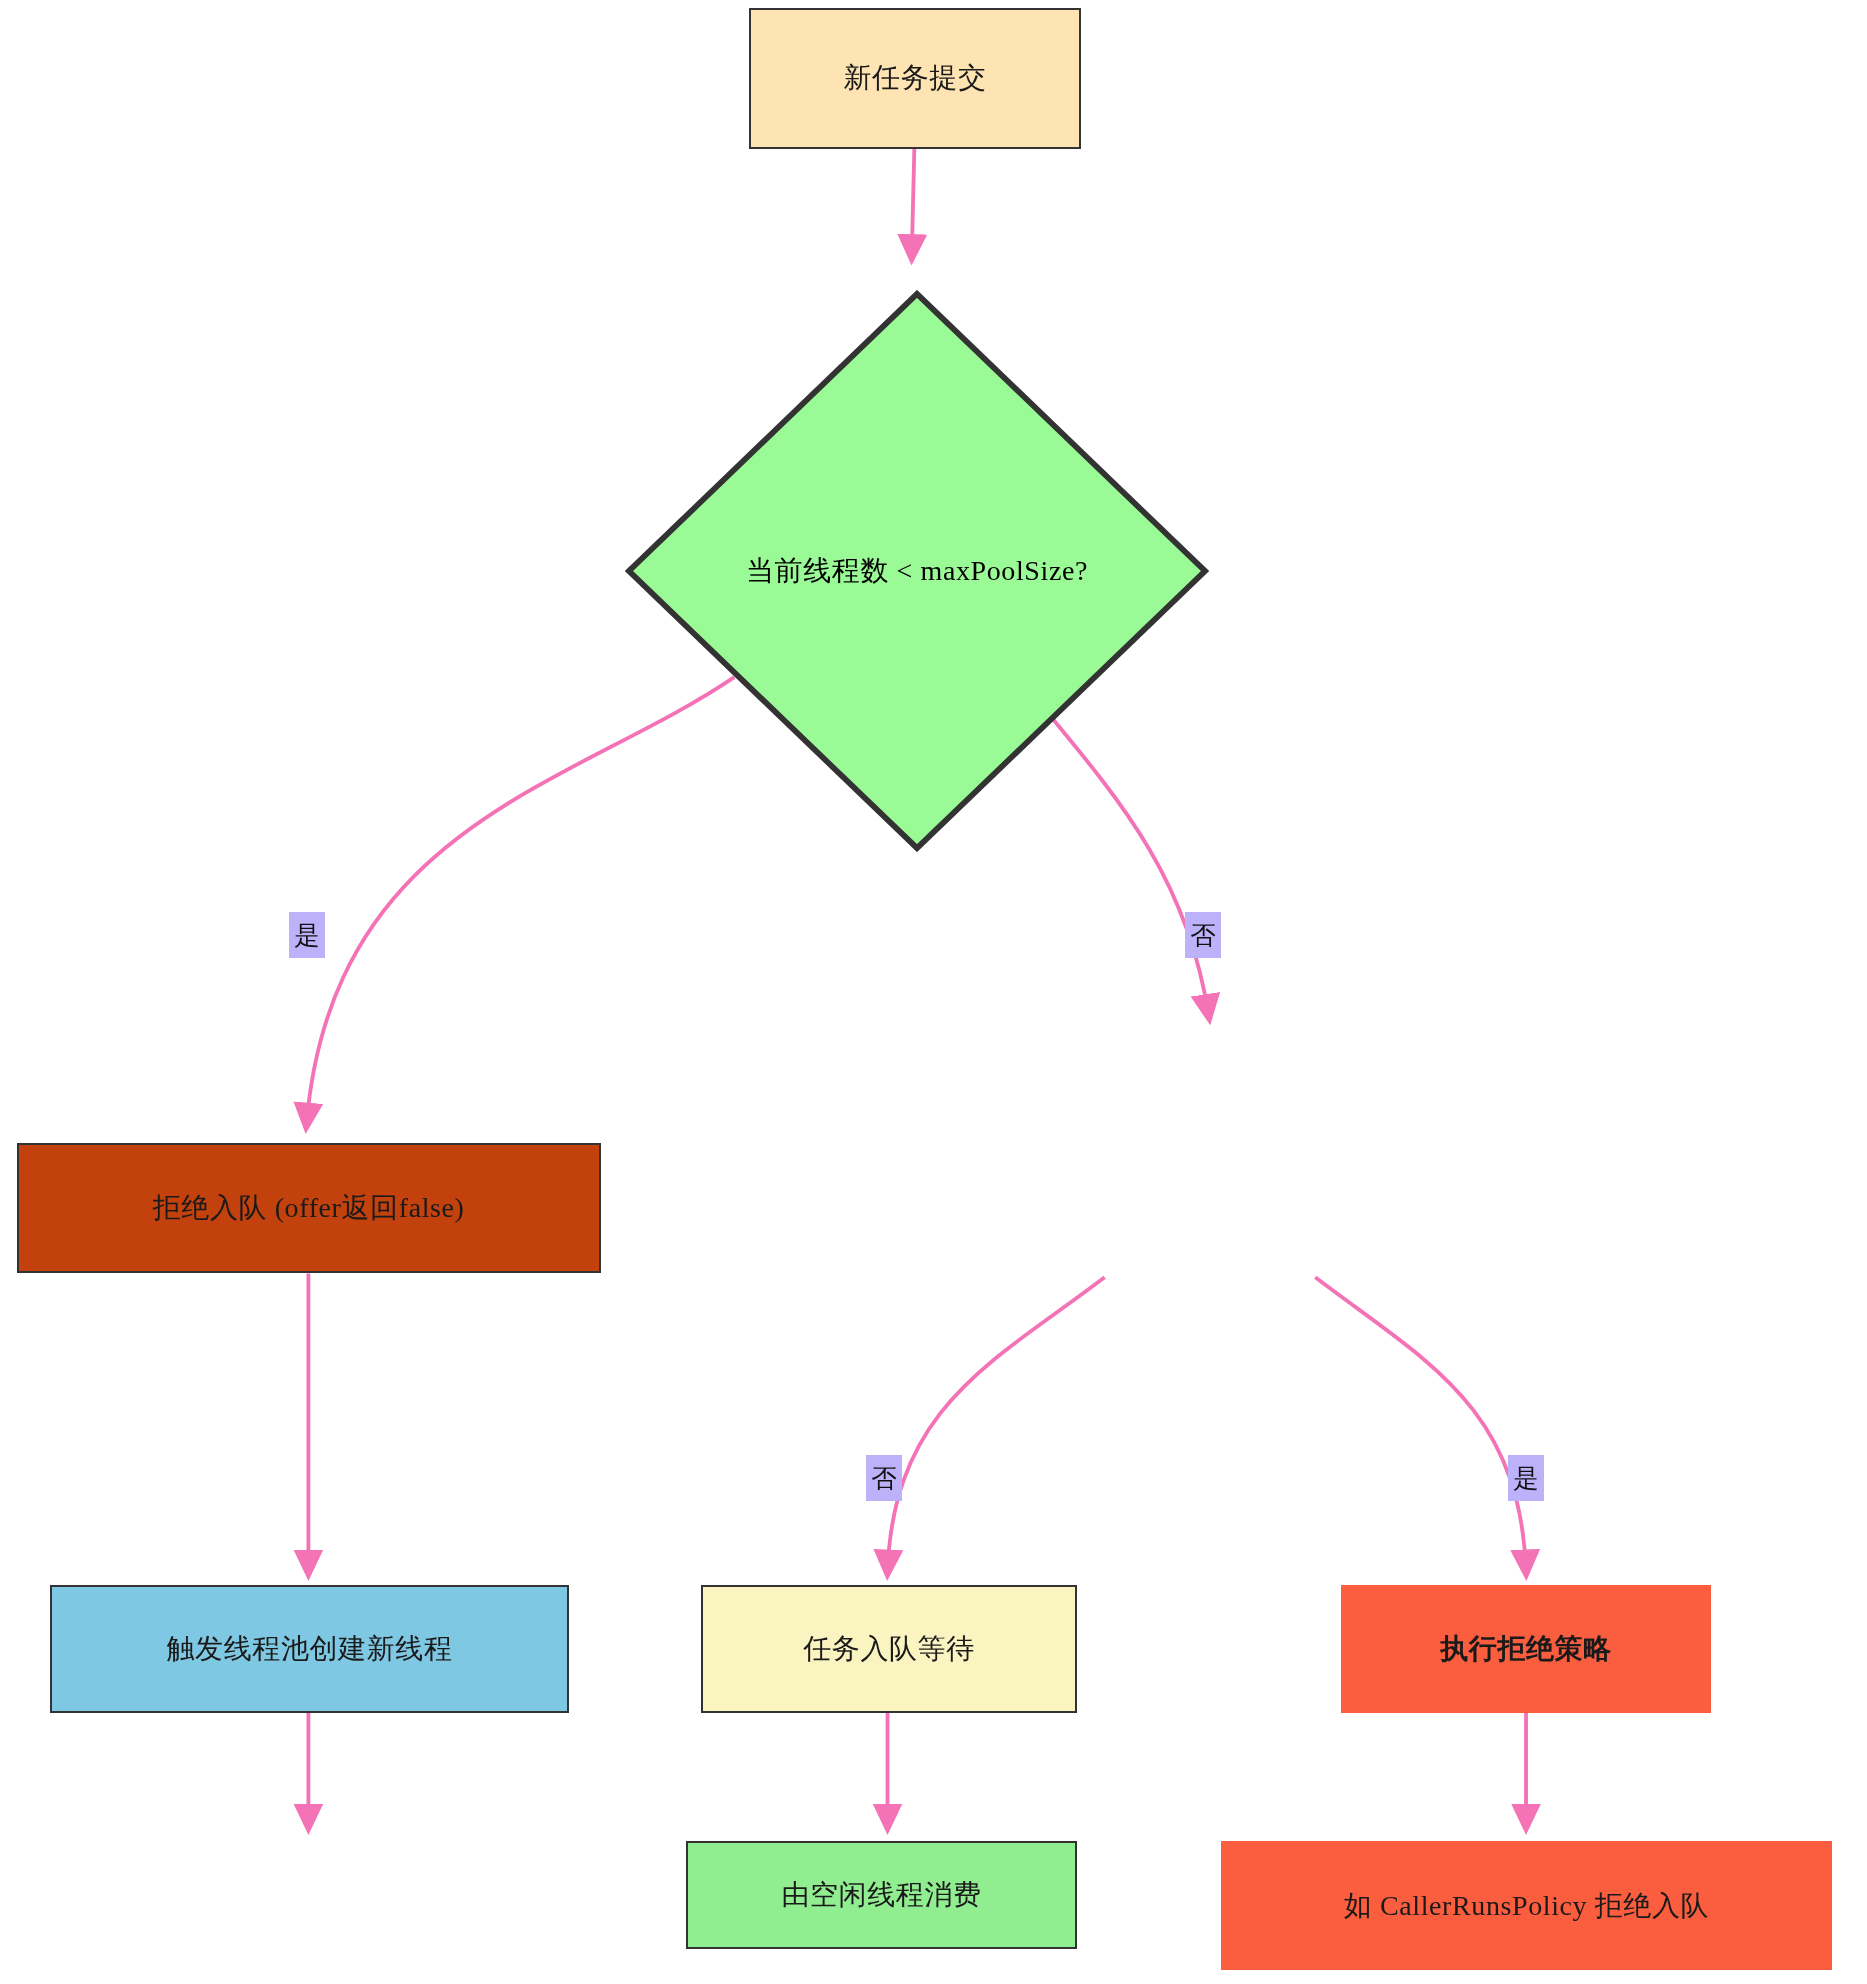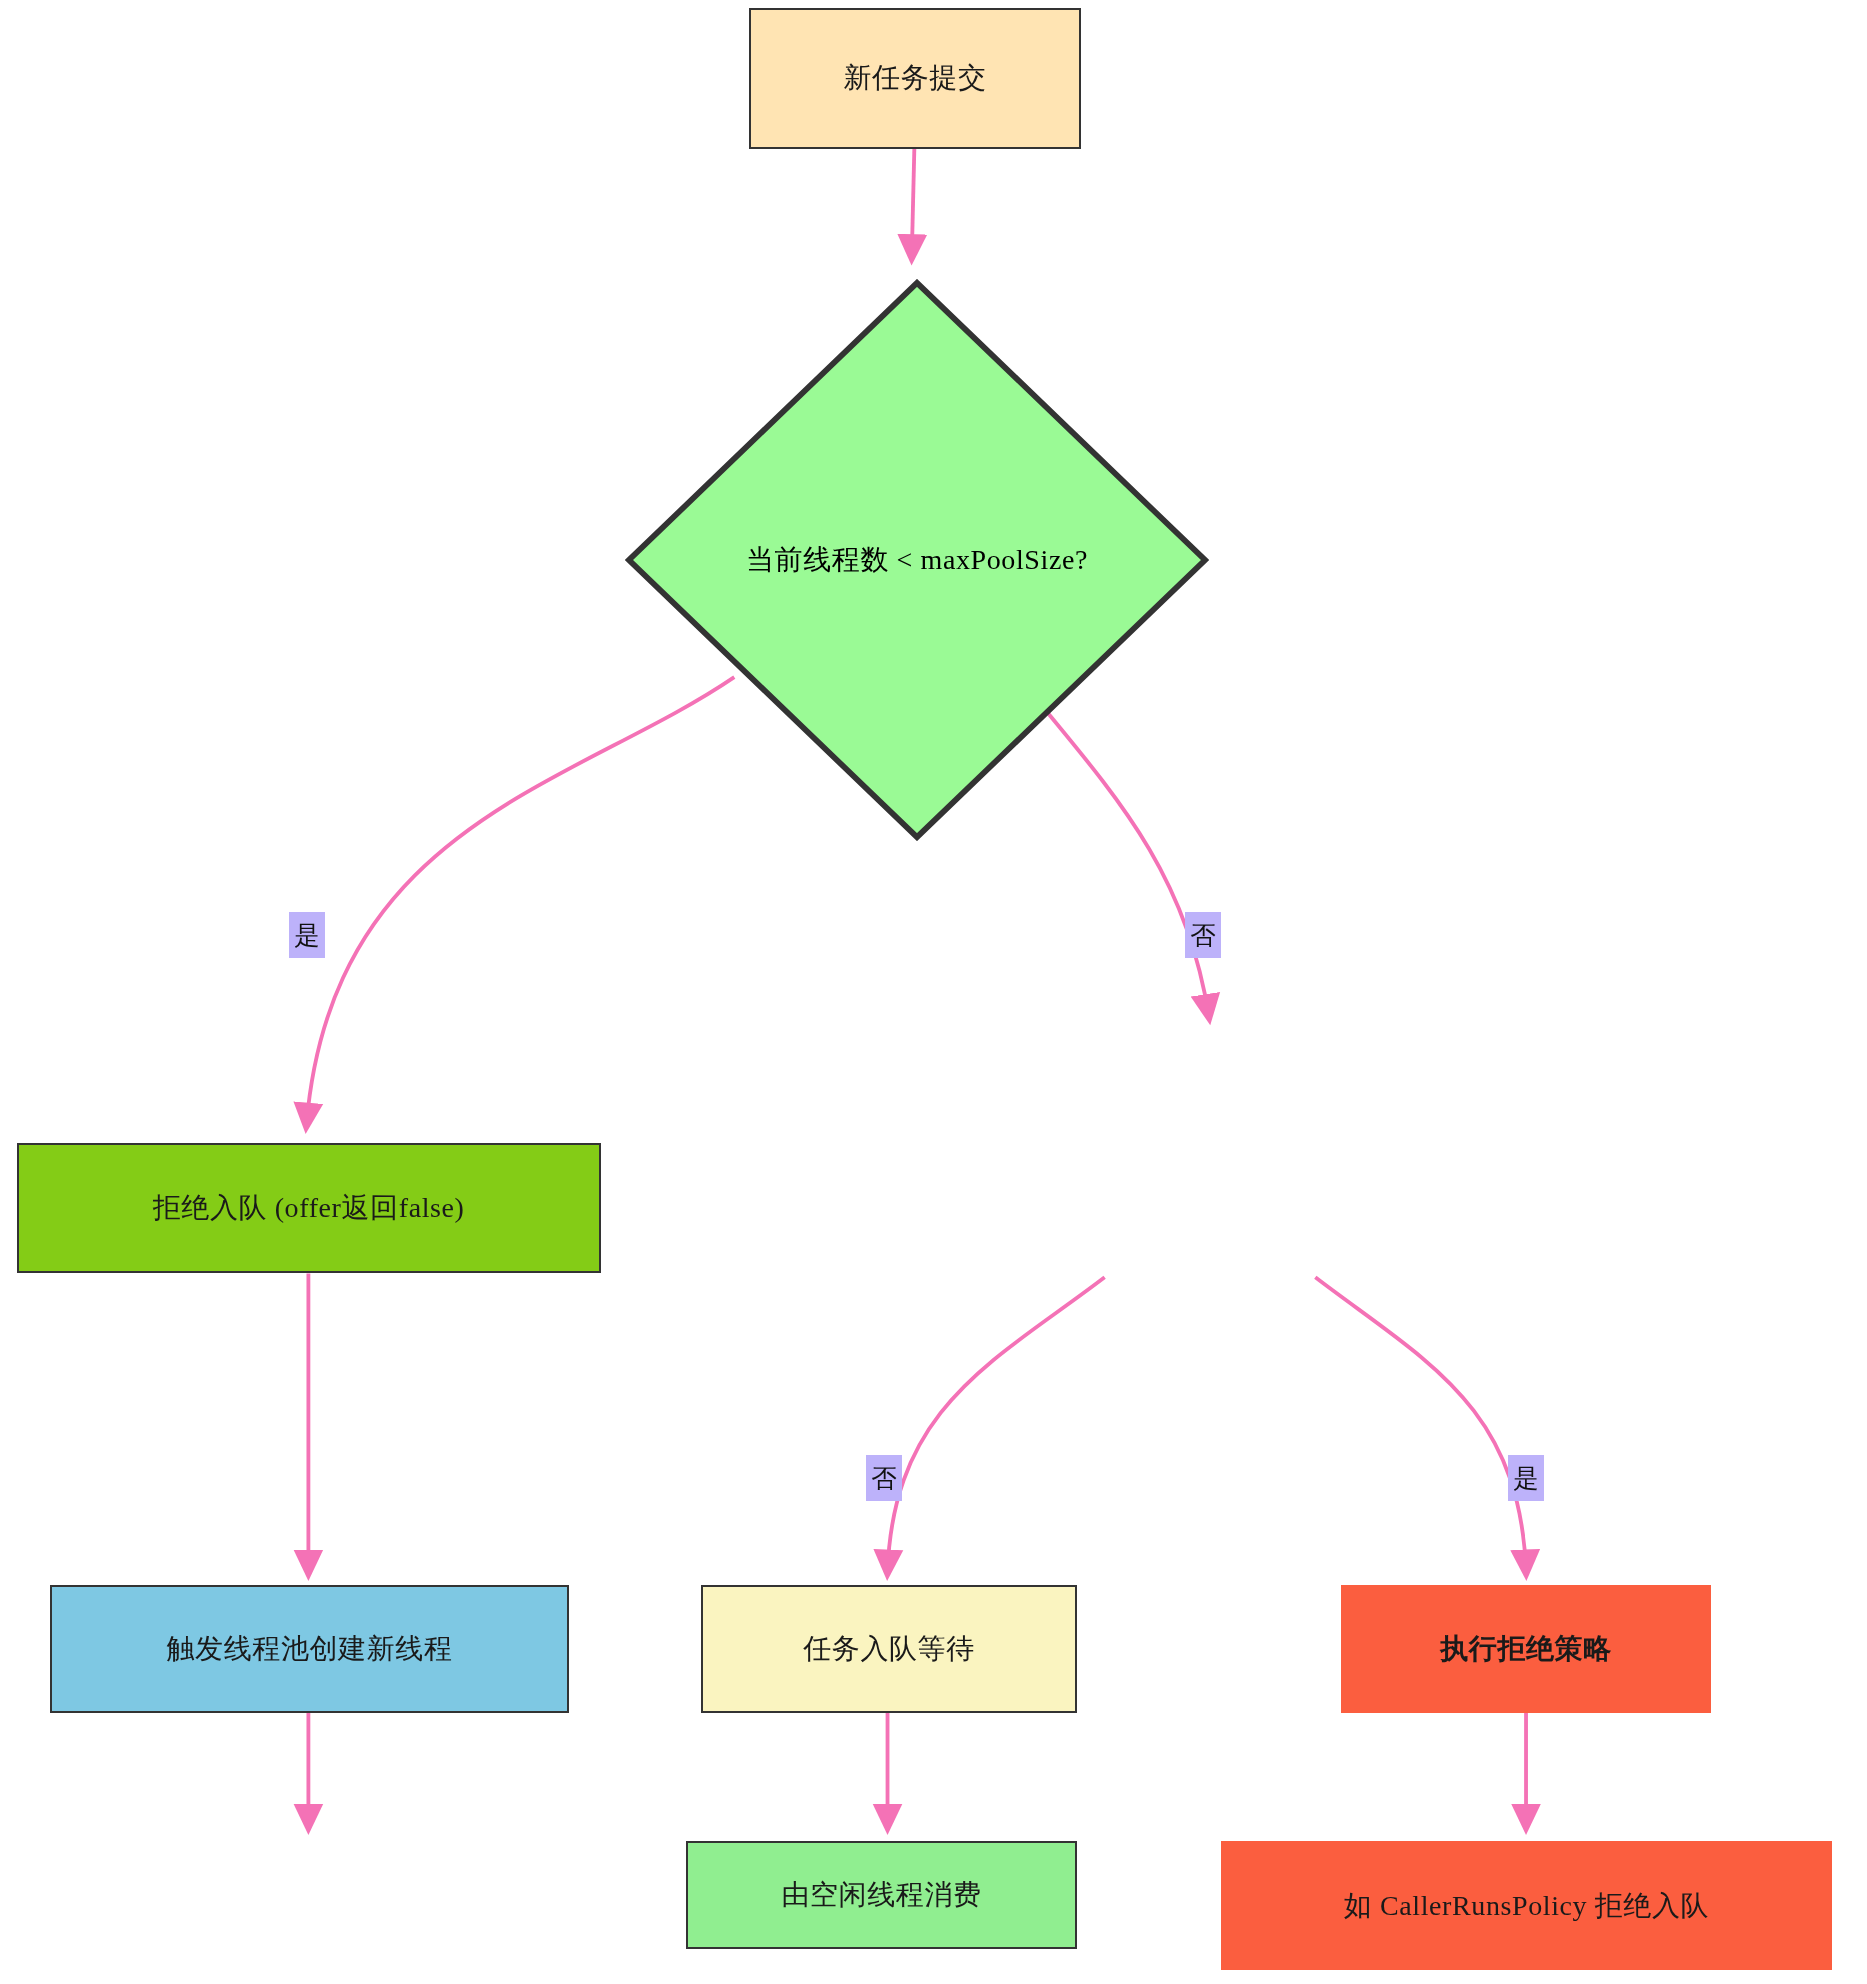--- a/index.html
+++ b/index.html
@@ -35,38 +35,38 @@
       <path d="M2060,2000 C 2230,2130 2380,2200 2390,2460"></path>
       <path d="M1390,2682 L1390,2858"></path>
       <path d="M2390,2682 L2390,2858"></path>
     </g>
   </svg>
 
   <div class="node rectnode" style="left:749px;top:7.7px;width:332px;height:141px;background:#ffe4b3;">
     <span class="nodetext">新任务提交</span>
   </div>
 
-  <div class="diamond-wrap" style="left:625px;top:279px;width:584px;height:562px;">
+  <div class="diamond-wrap" style="left:625px;top:290px;width:584px;height:562px;">
     <svg viewBox="0 0 914 880" width="584" height="562">
       <polygon points="457,6 908,440 457,874 6,440" fill="#9afa95" stroke="#333333" stroke-width="9"></polygon>
     </svg>
     <div class="diamond-label">
       <span class="nodetext">当前线程数 &lt; maxPoolSize?</span>
     </div>
   </div>
 
   <div class="edge-label" style="left:289px;top:912px;width:36px;height:46px;">
     <span>是</span>
   </div>
 
   <div class="edge-label" style="left:1185px;top:912px;width:36px;height:46px;">
     <span>否</span>
   </div>
 
-  <div class="node rectnode" style="left:16.6px;top:1143px;width:584px;height:130px;background:#84cc16;justify-content:center;">
+  <div class="node rectnode" style="left:16.6px;top:1143px;width:584px;height:130px;background:#c2410c;justify-content:center;">
     <span class="nodetext">拒绝入队 (offer返回false)</span>
   </div>
 
 
   <div class="edge-label" style="left:866px;top:1455px;width:36px;height:46px;">
     <span>否</span>
   </div>
 
   <div class="edge-label" style="left:1508px;top:1455px;width:36px;height:46px;">
     <span>是</span>

